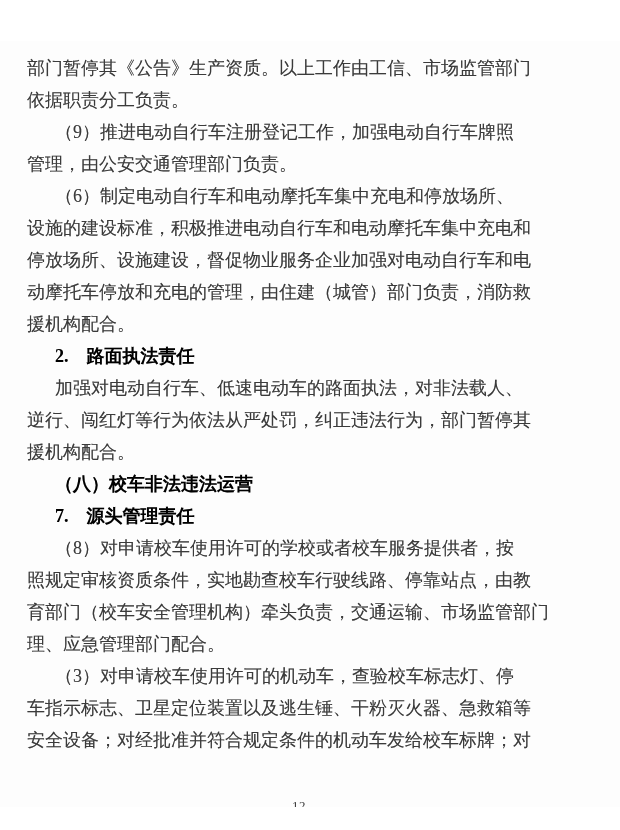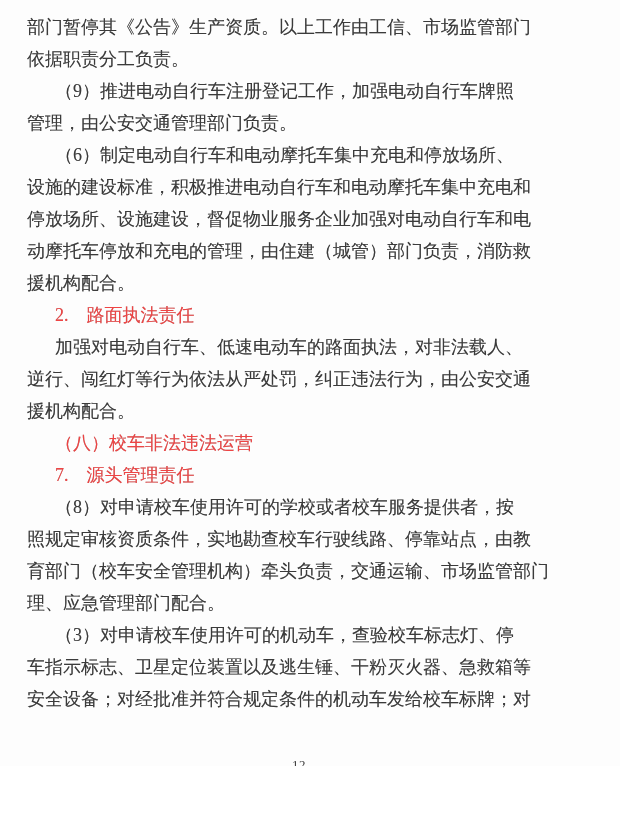--- a/index.html
+++ b/index.html
@@ -7,38 +7,39 @@
     padding: 0;
     background: #ffffff;
   }
   .page {
     position: relative;
     width: 620px;
     height: 766px;
     background: #fdfdfd;
     overflow: hidden;
     font-family: "Liberation Serif", "DejaVu Serif", serif;
+    margin-top: 41px;
   }
   .textblock {
     position: absolute;
     left: 27px;
     top: 11px;
     width: 516px;
   }
   .line {
     height: 32px;
     line-height: 32px;
     font-size: 18px;
     color: #3b3b3b;
     white-space: pre;
     text-shadow: 0 0 0.6px rgba(70,70,70,0.45);
   }
   .line.bold {
-    font-weight: normal;
-    color: #ef4444;
+    font-weight: bold;
+    color: #000000;
   }
   .line.ind {
     padding-left: 28px;
   }
   .page-number {
     position: absolute;
     top: 757px;
     left: 0;
     width: 620px;
     text-align: center;
@@ -75,21 +76,21 @@
     <div class="line">依据职责分工负责。</div>
     <div class="line ind">（9）推进电动自行车注册登记工作，加强电动自行车牌照</div>
     <div class="line">管理，由公安交通管理部门负责。</div>
     <div class="line ind">（6）制定电动自行车和电动摩托车集中充电和停放场所、</div>
     <div class="line">设施的建设标准，积极推进电动自行车和电动摩托车集中充电和</div>
     <div class="line">停放场所、设施建设，督促物业服务企业加强对电动自行车和电</div>
     <div class="line">动摩托车停放和充电的管理，由住建（城管）部门负责，消防救</div>
     <div class="line">援机构配合。</div>
     <div class="line ind bold">2.　路面执法责任</div>
     <div class="line ind">加强对电动自行车、低速电动车的路面执法，对非法载人、</div>
-    <div class="line">逆行、闯红灯等行为依法从严处罚，纠正违法行为，由公安交通</div>
+    <div class="line">逆行、闯红灯等行为依法从严处罚，纠正违法行为，部门暂停其</div>
     <div class="line">援机构配合。</div>
     <div class="line ind bold">（八）校车非法违法运营</div>
     <div class="line ind bold">7.　源头管理责任</div>
     <div class="line ind">（8）对申请校车使用许可的学校或者校车服务提供者，按</div>
     <div class="line">照规定审核资质条件，实地勘查校车行驶线路、停靠站点，由教</div>
     <div class="line">育部门（校车安全管理机构）牵头负责，交通运输、市场监管部门</div>
     <div class="line">理、应急管理部门配合。</div>
     <div class="line ind">（3）对申请校车使用许可的机动车，查验校车标志灯、停</div>
     <div class="line">车指示标志、卫星定位装置以及逃生锤、干粉灭火器、急救箱等</div>
     <div class="line">安全设备；对经批准并符合规定条件的机动车发给校车标牌；对</div>

